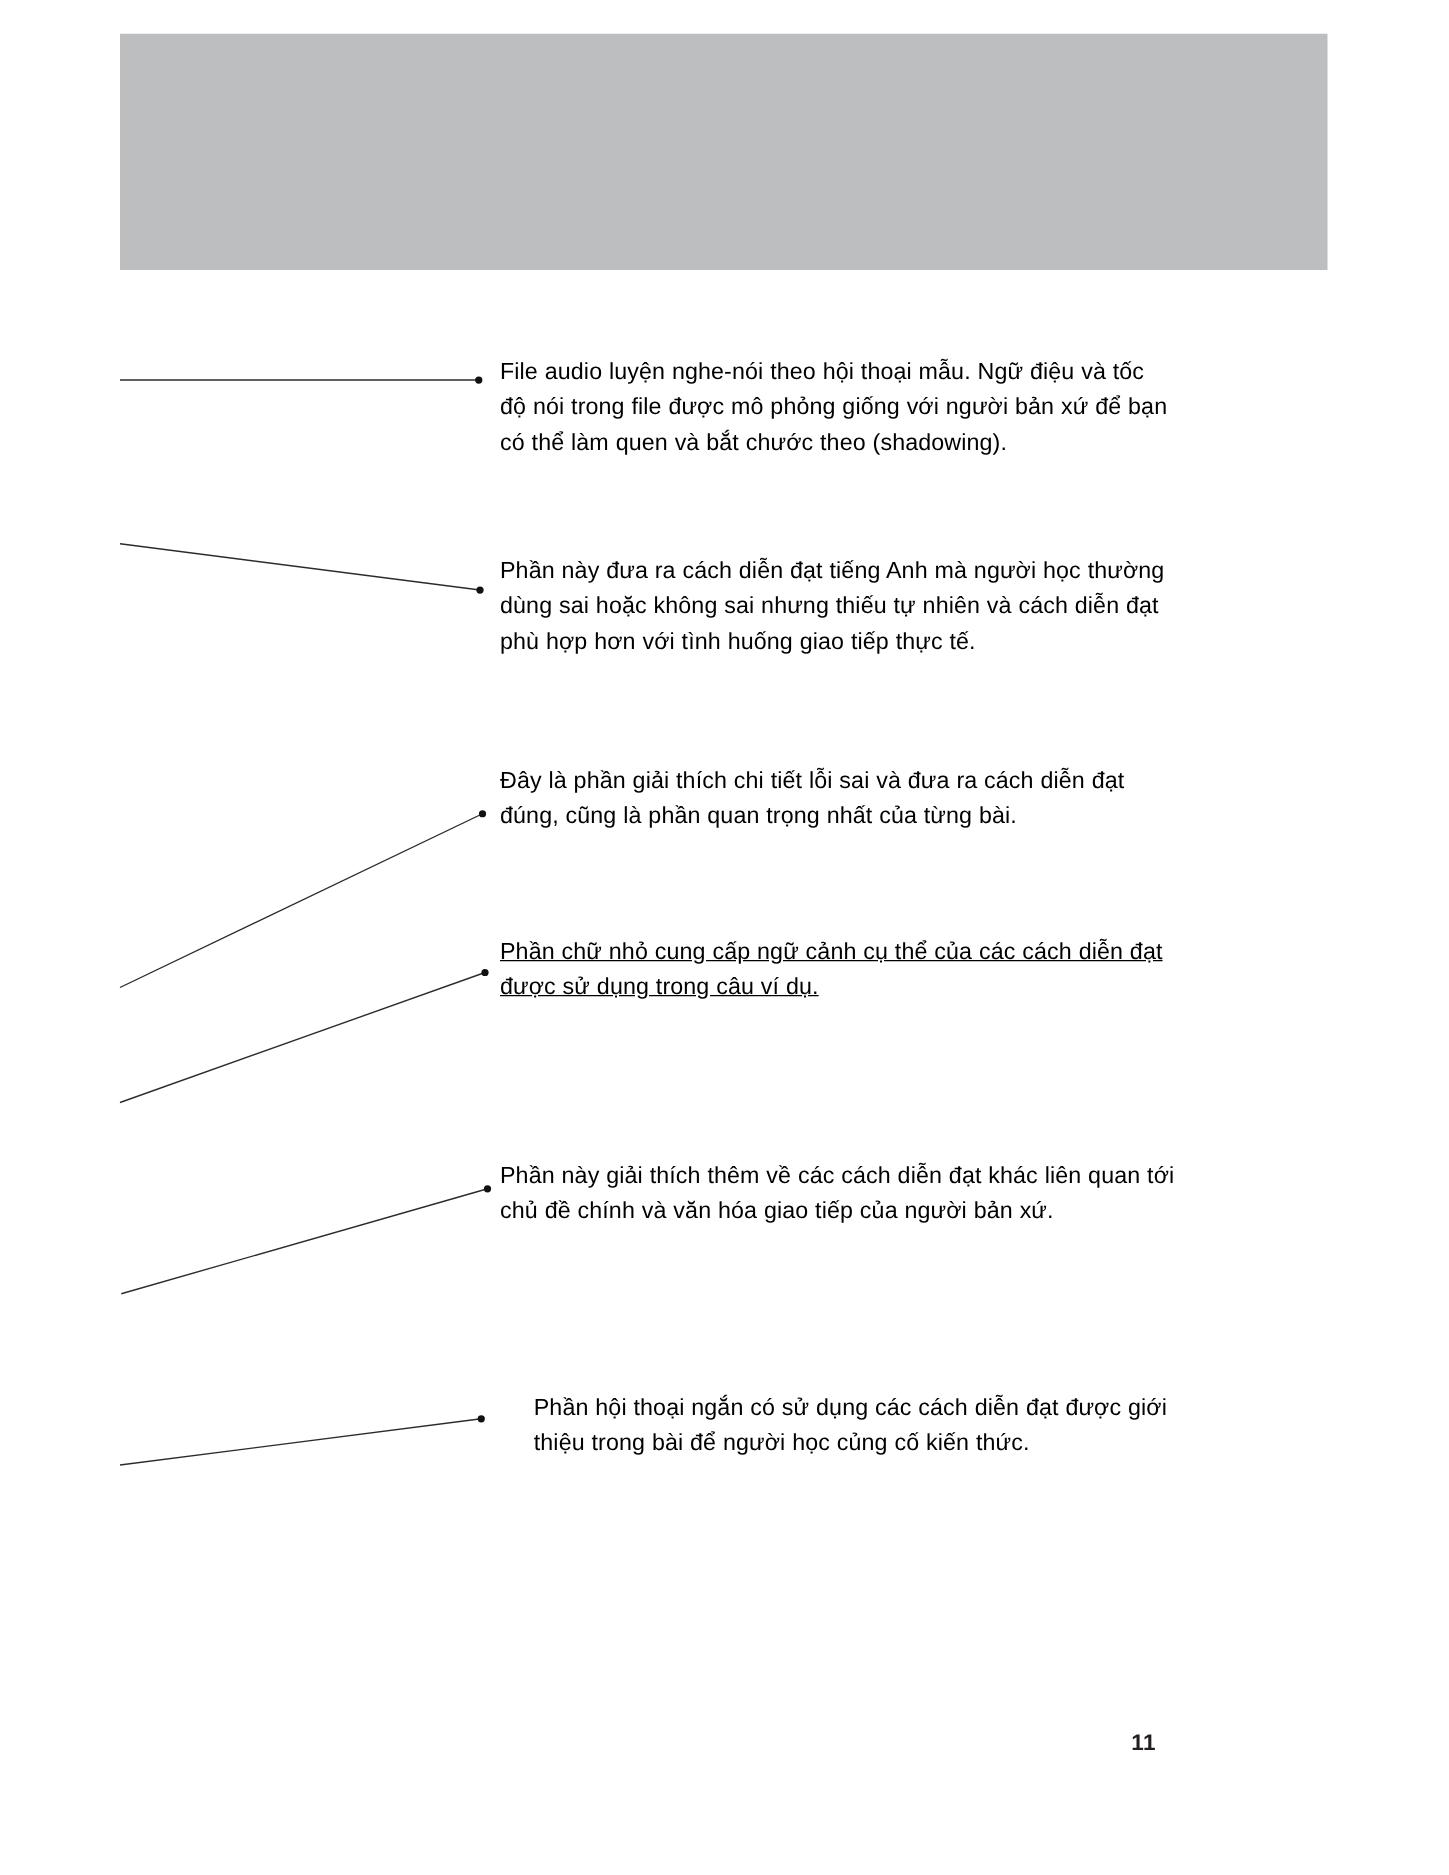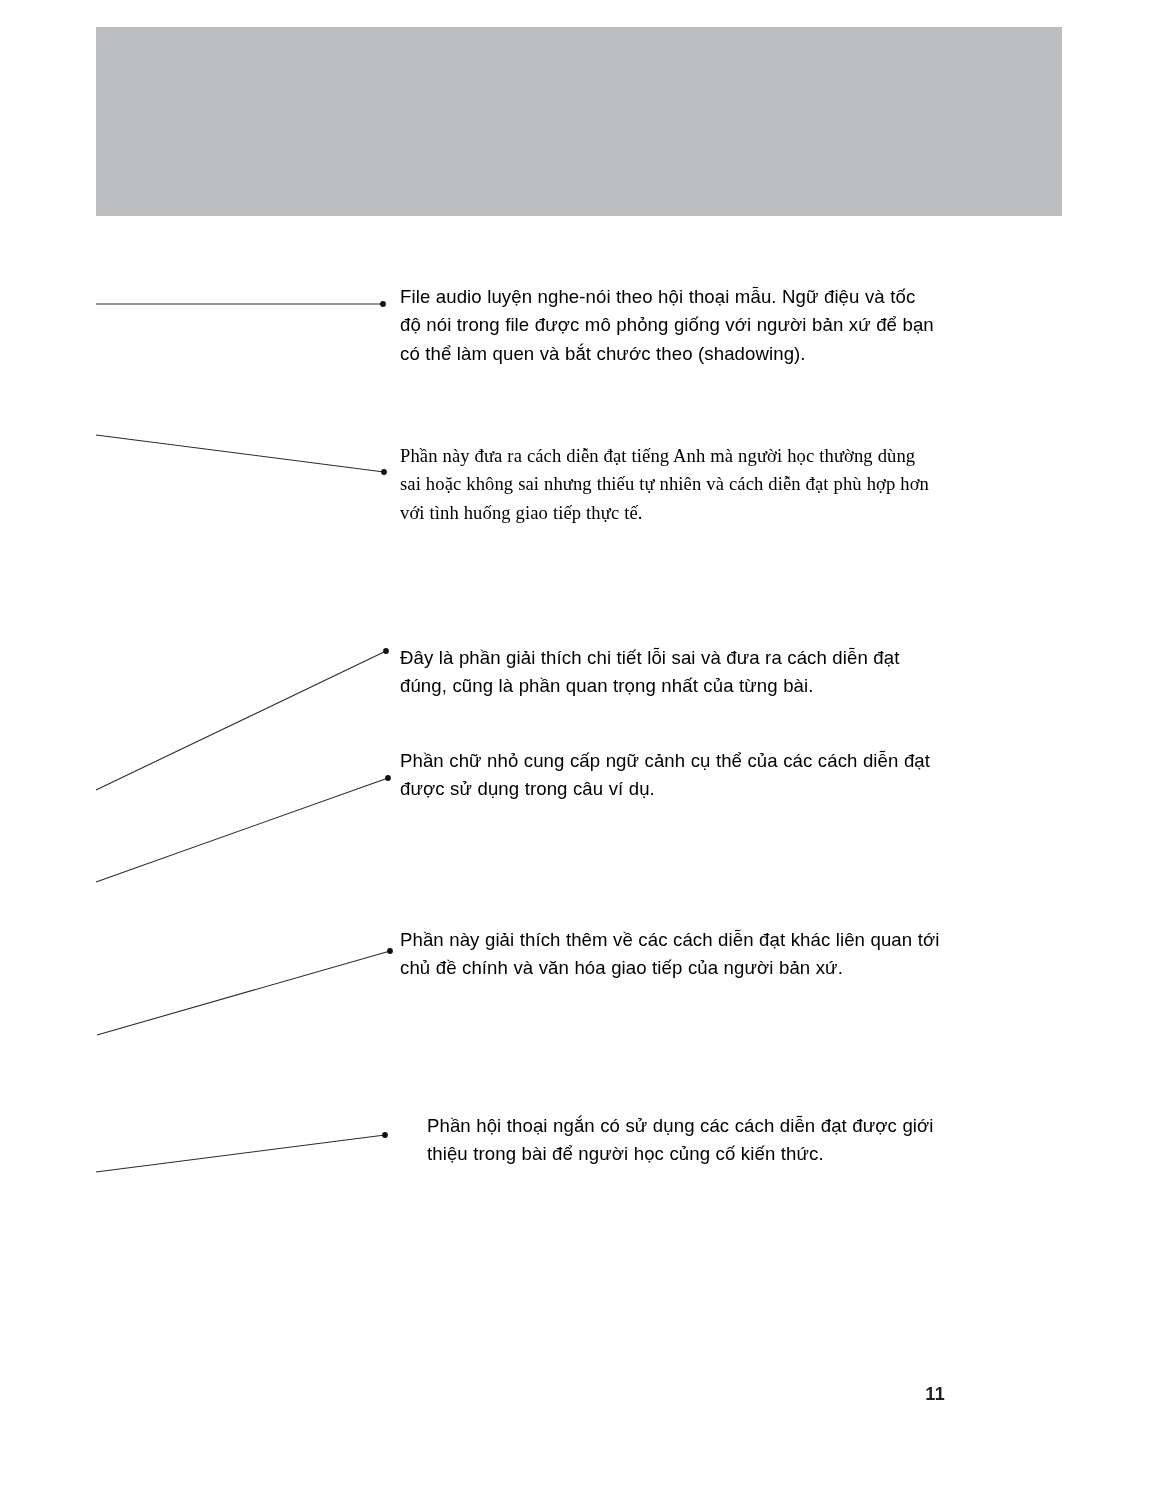--- a/index.html
+++ b/index.html
@@ -34,31 +34,31 @@
     left:400px;
     width:540px;
     font-size:18.6px;
     line-height:28.4px;
     color:#000000;
     letter-spacing:0.005em;
     text-align:left;
     word-spacing:0.01em;
   }
   #ann-0 { top:283px; }
-  #ann-1 { top:442px;font-family:Liberation Serif, serif; }
-  #ann-2 { top:644px; }
-  #ann-3 { top:747px; }
+  #ann-1 { top:442px; }
+  #ann-2 { top:610px; }
+  #ann-3 { top:747px;text-decoration:underline; }
   #ann-4 { top:926px; }
   #ann-5 { top:1112px;margin-left:27px; }
 
   #page-number {
     position:absolute;
     left:905px; top:1384px;
     width:40px;
-    text-align:right;
+    text-align:left;
     font-size:18px;
     font-weight:bold;
     color:#231f20;
     letter-spacing:0.02em;
   }
 </style>
 </head>
 <body>
 
 <div id="page">

